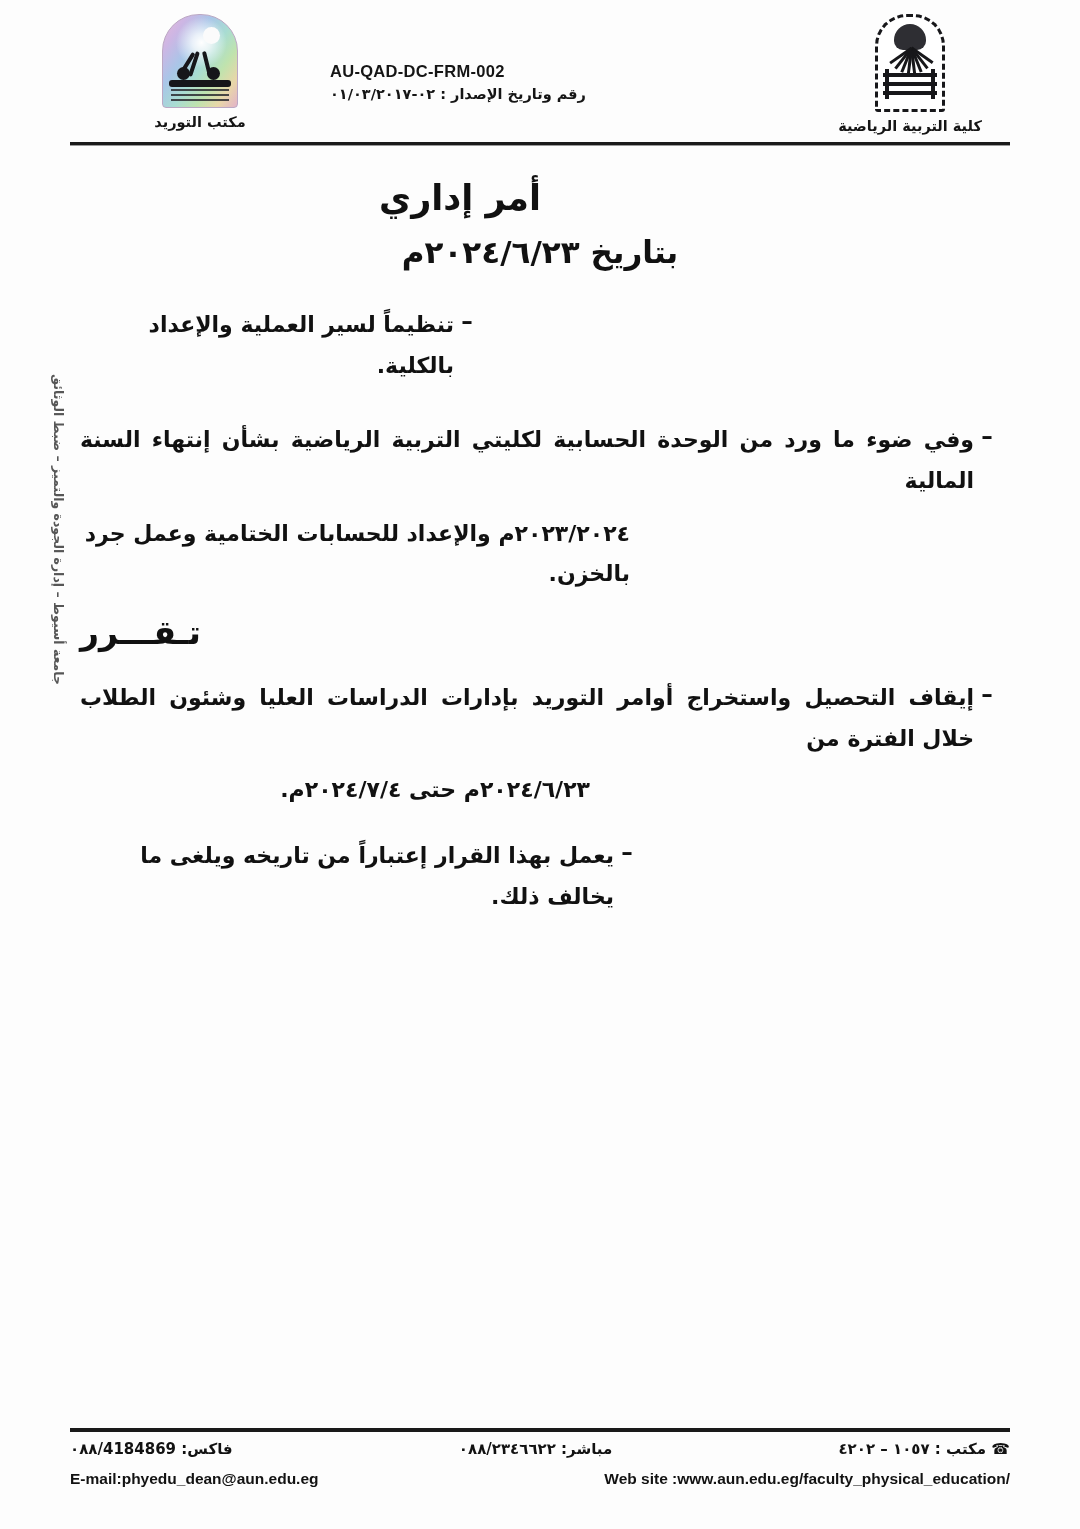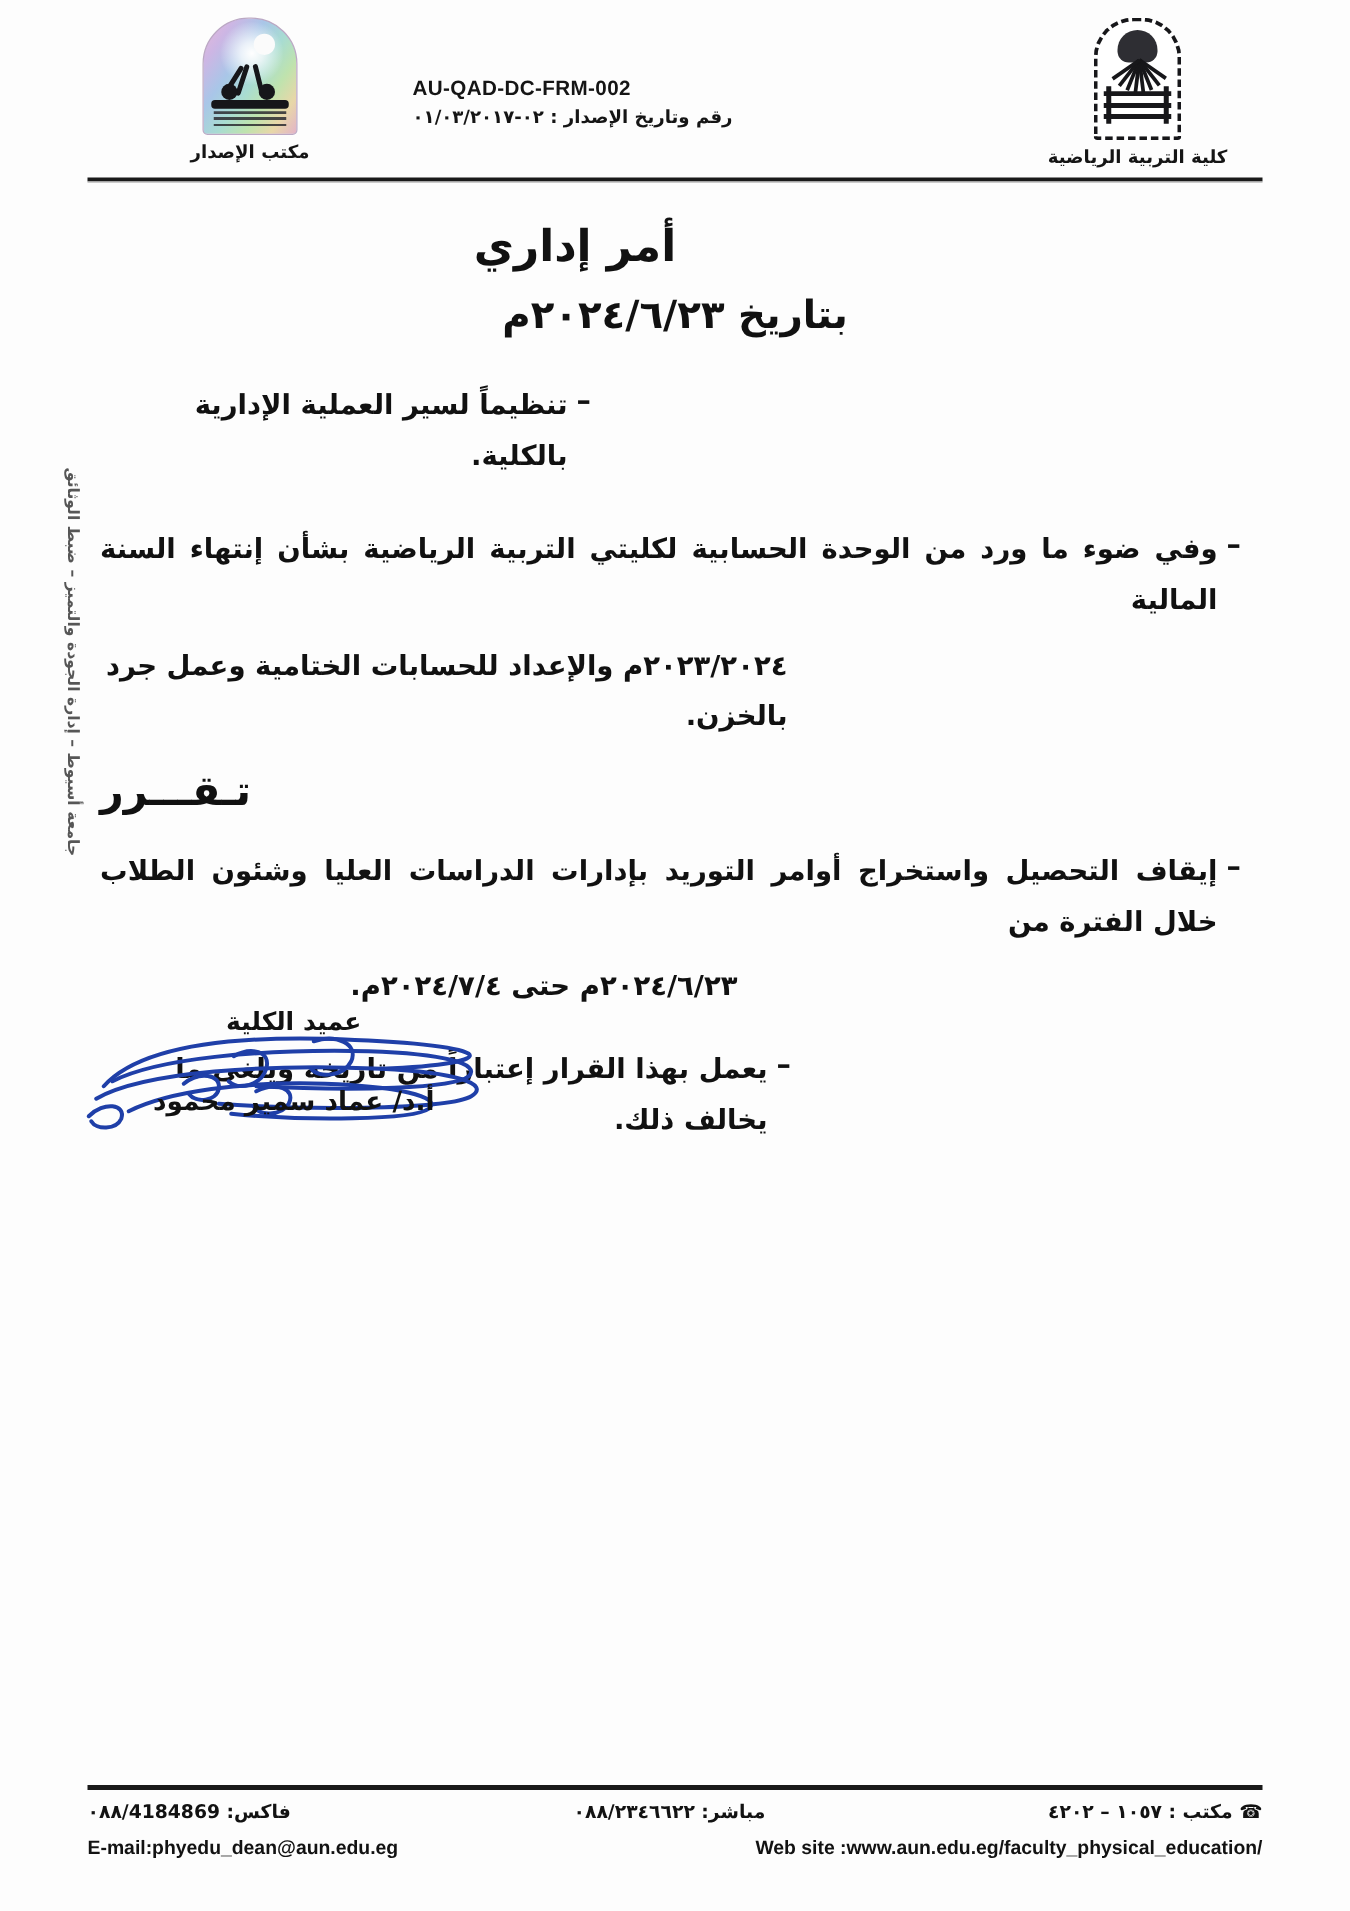--- a/index.html
+++ b/index.html
@@ -368,21 +368,21 @@
       <div class="emblem-fac">
         <div class="orb"></div>
         <div class="arm a1"></div>
         <div class="arm a2"></div>
         <div class="arm a3"></div>
         <div class="fig l"></div>
         <div class="fig r"></div>
         <div class="base"></div>
         <div class="txtband"></div>
       </div>
-      <div class="org-label">مكتب الإصدار</div>
+      <div class="org-label">مكتب التوريد</div>
     </div>
 
     <div class="hdr-center">
       <div class="form-code">AU-QAD-DC-FRM-002</div>
       <div class="form-date">رقم وتاريخ الإصدار : ٠٢-٠١/٠٣/٢٠١٧</div>
     </div>
 
     <div class="hdr-right">
       <div class="emblem-uni">
         <div class="dome"></div>
@@ -406,21 +406,21 @@
 
   <div class="side-vertical">جامعة أسيوط – إدارة الجودة والتميز – ضبط الوثائق</div>
 
   <div class="doc-title">أمر إداري</div>
   <div class="doc-subtitle">بتاريخ ٢٠٢٤/٦/٢٣م</div>
 
   <div class="body-block">
 
     <div class="para p-intro">
       <div class="dash">–</div>
-      <div class="ptext">تنظيماً لسير العملية الإدارية بالكلية.</div>
+      <div class="ptext">تنظيماً لسير العملية والإعداد بالكلية.</div>
     </div>
 
     <div class="para p-ref">
       <div class="dash">–</div>
       <div class="ptext">وفي ضوء ما ورد من الوحدة الحسابية لكليتي التربية الرياضية بشأن إنتهاء السنة المالية</div>
     </div>
 
     <div class="para p-ref2">
       <div class="ptext">٢٠٢٣/٢٠٢٤م والإعداد للحسابات الختامية وعمل جرد بالخزن.</div>
     </div>
@@ -435,39 +435,20 @@
     <div class="para p-dec1b">
       <div class="ptext">٢٠٢٤/٦/٢٣م حتى ٢٠٢٤/٧/٤م.</div>
     </div>
 
     <div class="para p-dec2">
       <div class="dash">–</div>
       <div class="ptext">يعمل بهذا القرار إعتباراً من تاريخه ويلغى ما يخالف ذلك.</div>
     </div>
   </div>
 
-  <div class="sign-block">
-    <div class="sign-title">عميد الكلية</div>
-    <div class="sign-canvas">
-      <svg width="360" height="95" viewBox="0 0 360 95" fill="none">
-        <g stroke="#1f3fa8" stroke-width="3.2" fill="none" stroke-linecap="round" stroke-linejoin="round">
-          <path d="M28 58 C55 28, 120 18, 205 20 C265 22, 310 26, 320 32 C326 37, 300 42, 250 44"></path>
-          <path d="M35 54 C70 36, 150 28, 240 30 C300 32, 330 40, 320 50 C308 60, 230 62, 150 58"></path>
-          <path d="M22 68 C60 46, 160 40, 250 44 C310 47, 338 56, 322 66 C305 76, 200 78, 120 72"></path>
-          <path d="M48 78 C80 62, 140 54, 205 56 C260 58, 300 66, 288 76 C276 85, 190 86, 130 80"></path>
-          <path d="M132 34 C146 26, 162 30, 158 44 C154 57, 136 62, 128 54"></path>
-          <path d="M196 22 C214 16, 232 24, 226 38 C220 50, 200 52, 194 44"></path>
-          <path d="M92 56 C104 46, 122 48, 120 60 C118 70, 102 72, 96 64"></path>
-          <path d="M150 62 C166 54, 182 60, 176 72 C170 82, 152 82, 148 74"></path>
-          <path d="M16 82 C28 70, 46 72, 42 84 C38 93, 22 93, 18 86"></path>
-        </g>
-      </svg>
-    </div>
-    <div class="sign-name">أ.د/ عماد سمير محمود</div>
-  </div>
 
   <div class="footer-rule"></div>
   <div class="footer">
     <div class="f-row1">
       <div class="f-cell f-right">☎ مكتب : ١٠٥٧ – ٤٢٠٢</div>
       <div class="f-cell f-mid">مباشر: ٠٨٨/٢٣٤٦٦٢٢</div>
       <div class="f-cell f-left">فاكس: ٠٨٨/4184869</div>
     </div>
     <div class="f-row2">
       <div class="f-cell f-left">E-mail:phyedu_dean@aun.edu.eg</div>

